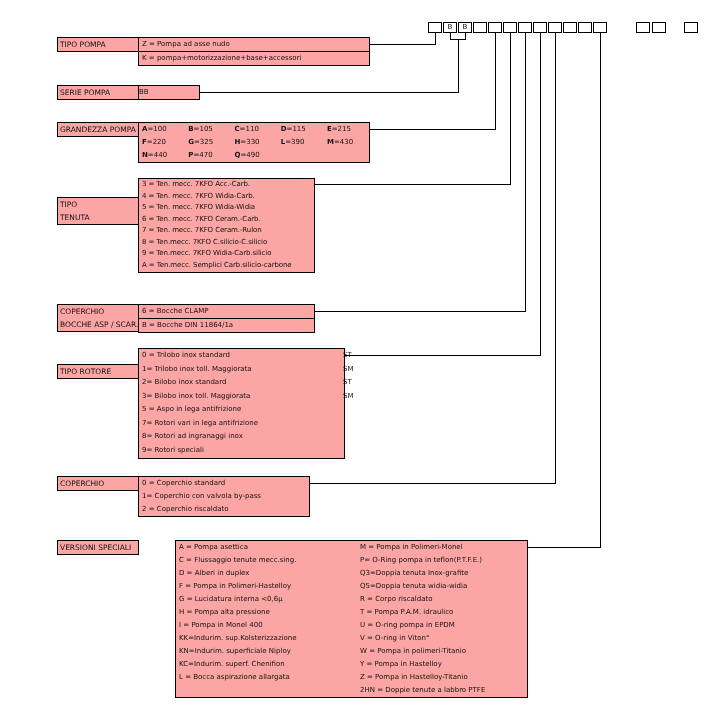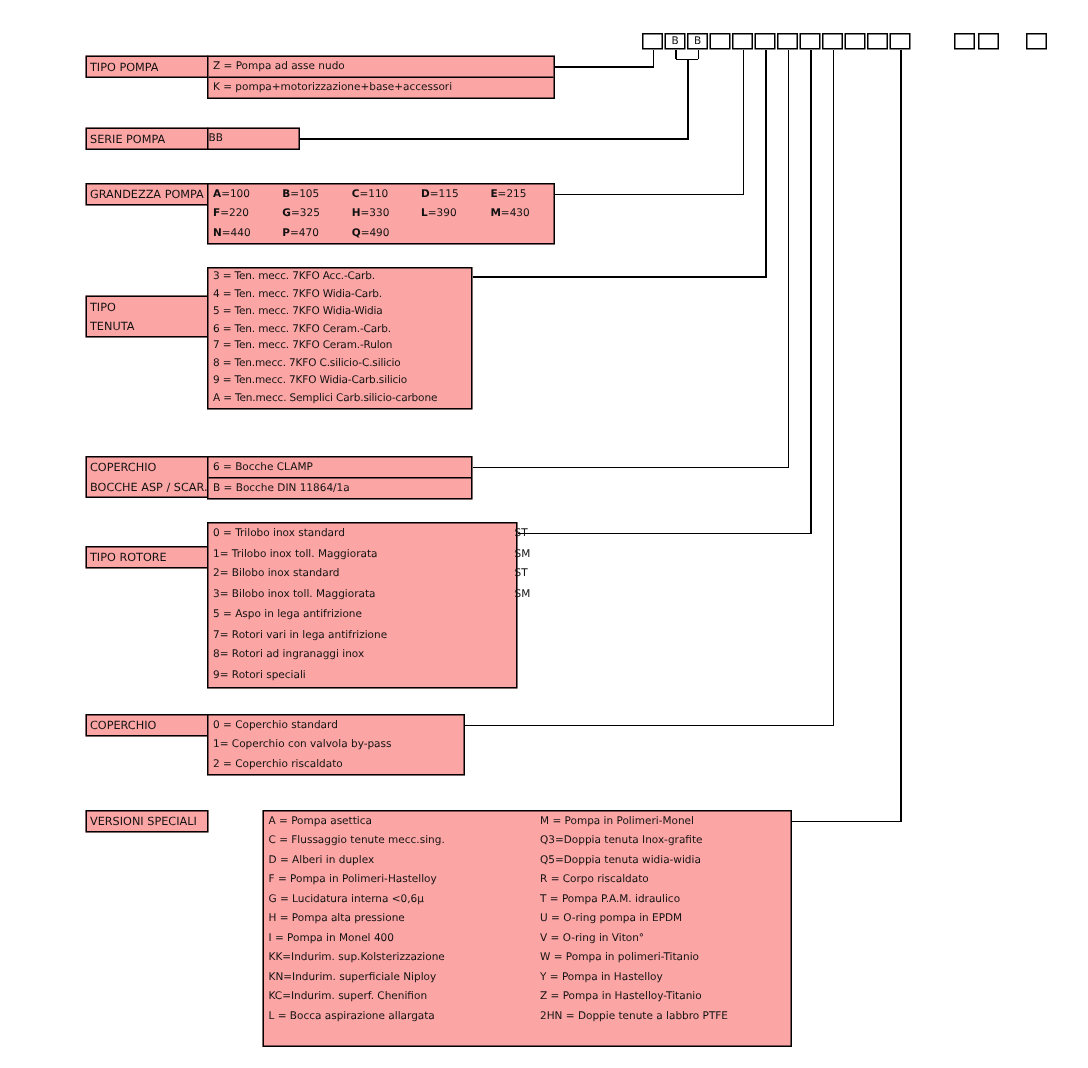--- a/index.html
+++ b/index.html
@@ -143,20 +143,21 @@
       <div class="row">G = Lucidatura interna &lt;0,6µ</div>
       <div class="row">H = Pompa alta pressione</div>
       <div class="row">I = Pompa in Monel 400</div>
       <div class="row">KK=Indurim. sup.Kolsterizzazione</div>
       <div class="row">KN=Indurim. superficiale Niploy</div>
       <div class="row">KC=Indurim. superf. Chenifion</div>
       <div class="row">L = Bocca aspirazione allargata</div>
     </div>
     <div class="vcol2">
       <div class="row">M = Pompa in Polimeri-Monel</div>
+      <div class="row">P= O-Ring pompa in teflon(P.T.F.E.)</div>
       <div class="row">Q3=Doppia tenuta Inox-grafite</div>
       <div class="row">Q5=Doppia tenuta widia-widia</div>
       <div class="row">R = Corpo riscaldato</div>
       <div class="row">T = Pompa P.A.M. idraulico</div>
       <div class="row">U = O-ring pompa in EPDM</div>
       <div class="row">V = O-ring in Viton°</div>
       <div class="row">W = Pompa in polimeri-Titanio</div>
       <div class="row">Y = Pompa in Hastelloy</div>
       <div class="row">Z = Pompa in Hastelloy-Titanio</div>
       <div class="row">2HN = Doppie tenute a labbro PTFE</div>

